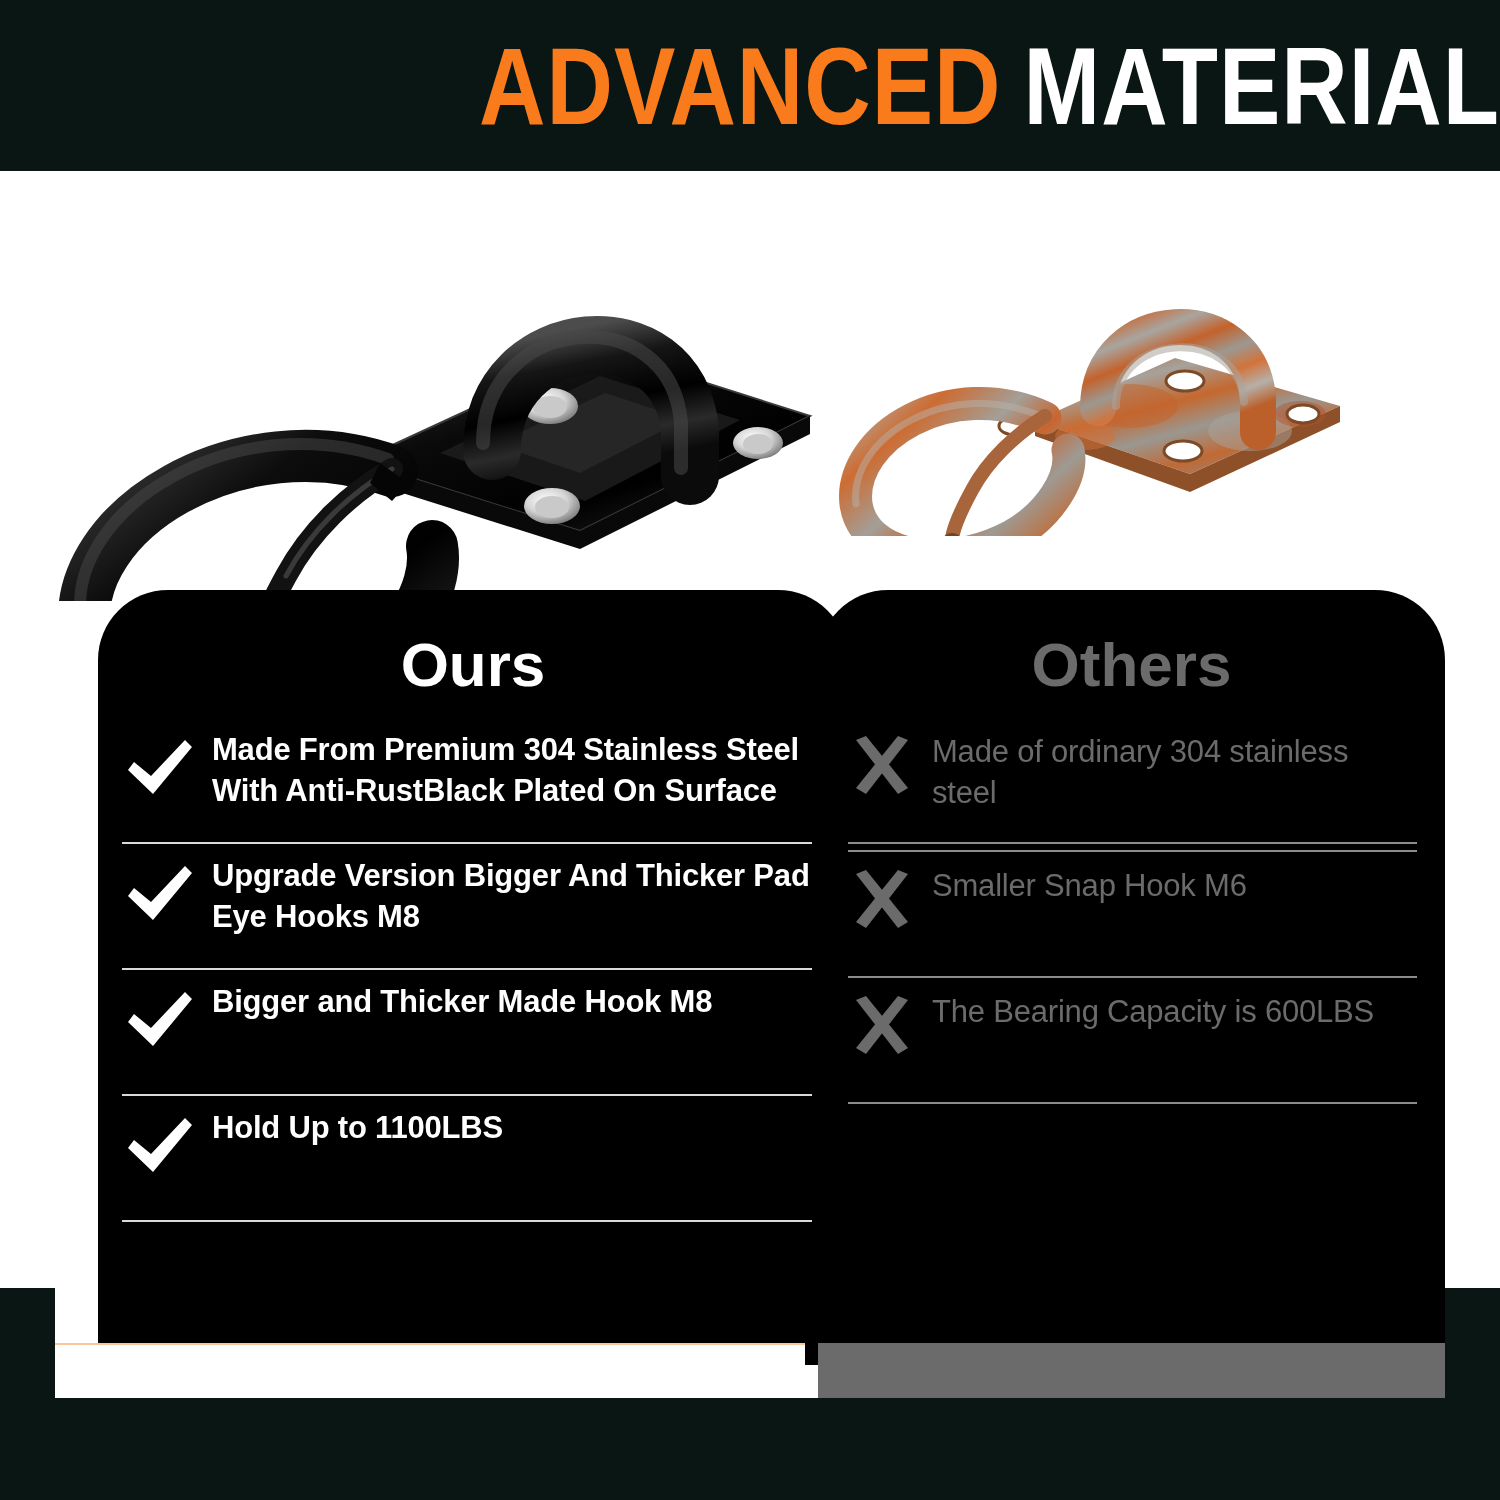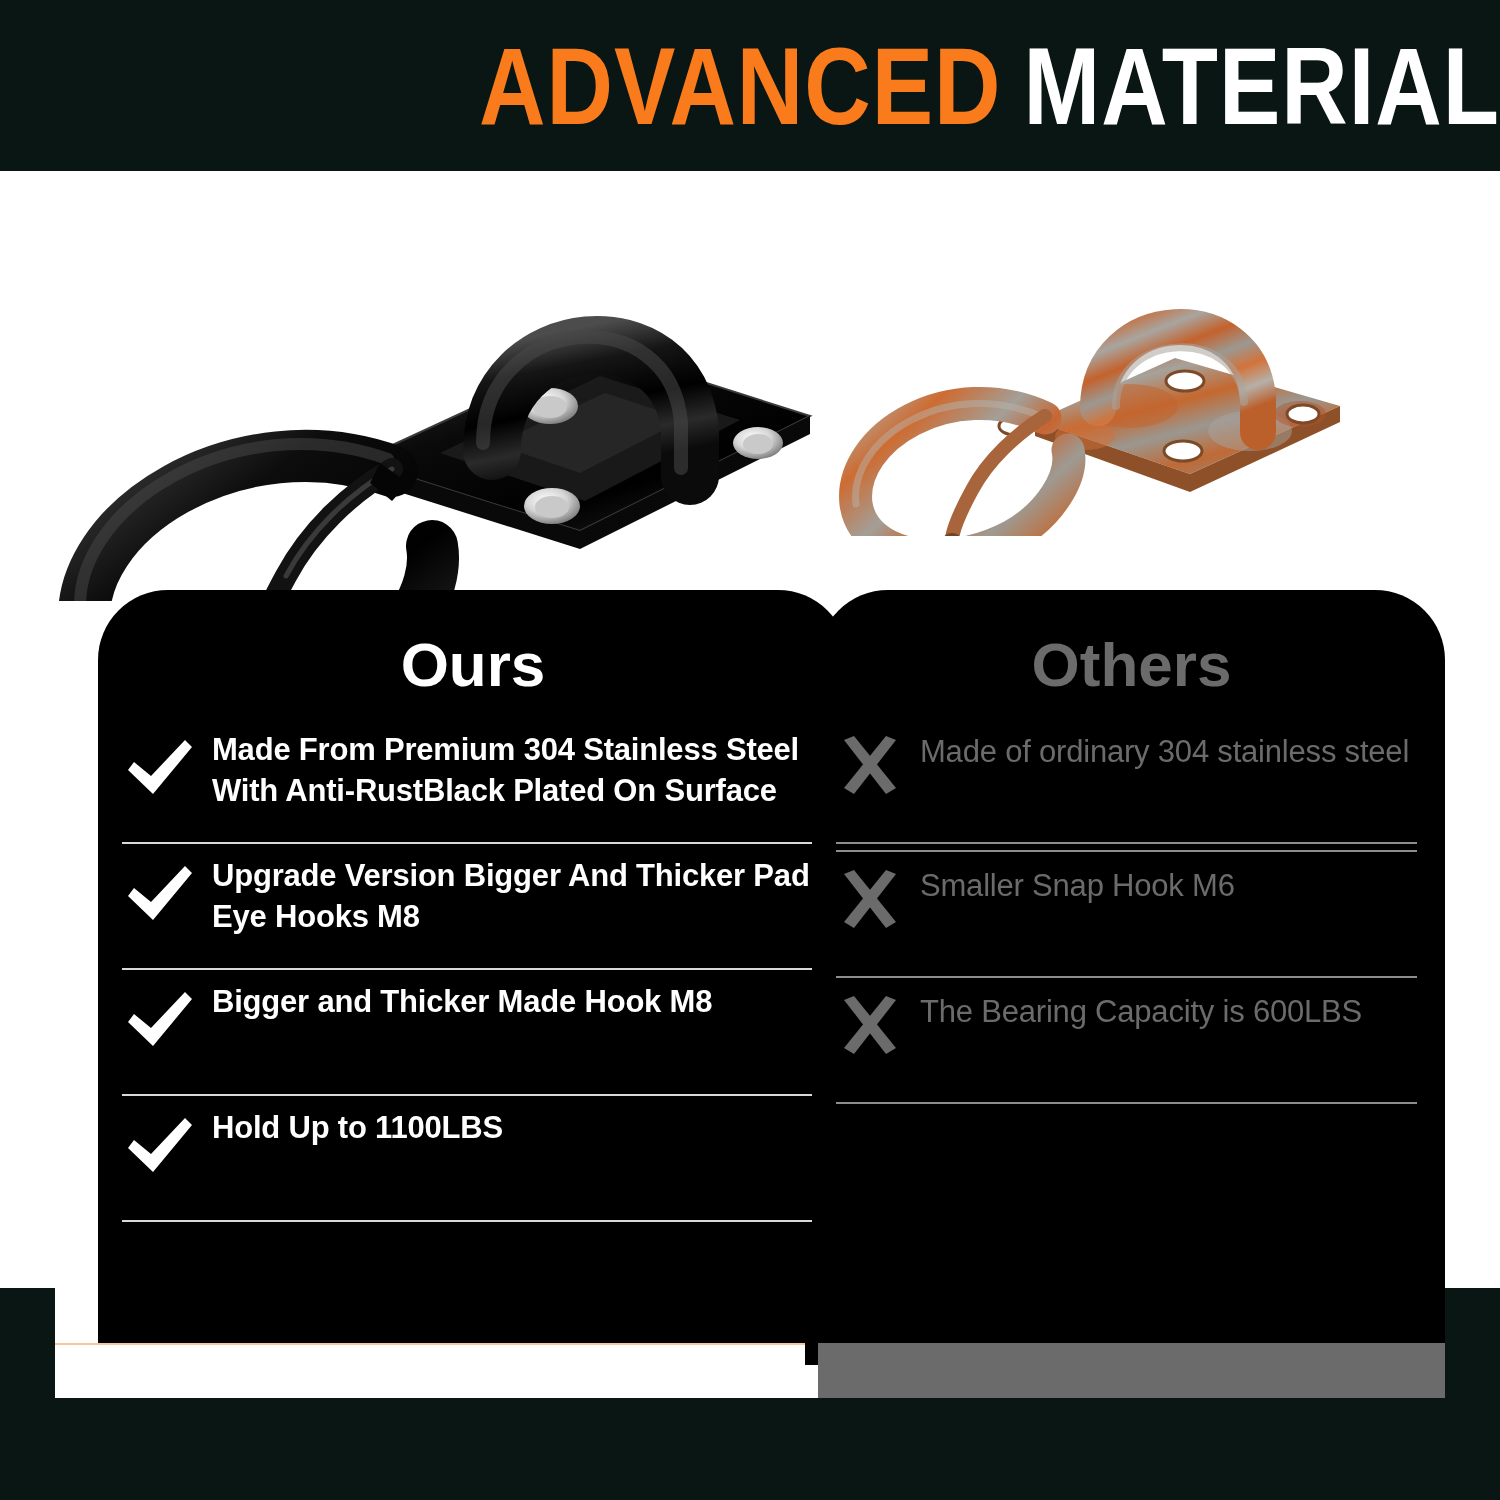--- a/index.html
+++ b/index.html
@@ -88,21 +88,21 @@
     letter-spacing:0px;
   }
   .panel-ours .panel-heading{ color:#ffffff; }
   .panel-others .panel-heading{ color:#6b6b6b; }
 
   .rows{
     position:relative;
     margin-top:22px;
   }
   .panel-ours .rows{ padding:0 36px 0 24px; }
-  .panel-others .rows{ padding:0 28px 0 18px; }
+  .panel-others .rows{ padding:0 28px 0 18px;margin-left:12px; }
 
   .row{
     display:flex;
     align-items:flex-start;
     position:relative;
   }
   .panel-ours .row{ min-height:118px; padding-top:12px; }
   .panel-others .row{ min-height:118px; padding-top:14px; }
 
   .mark{

